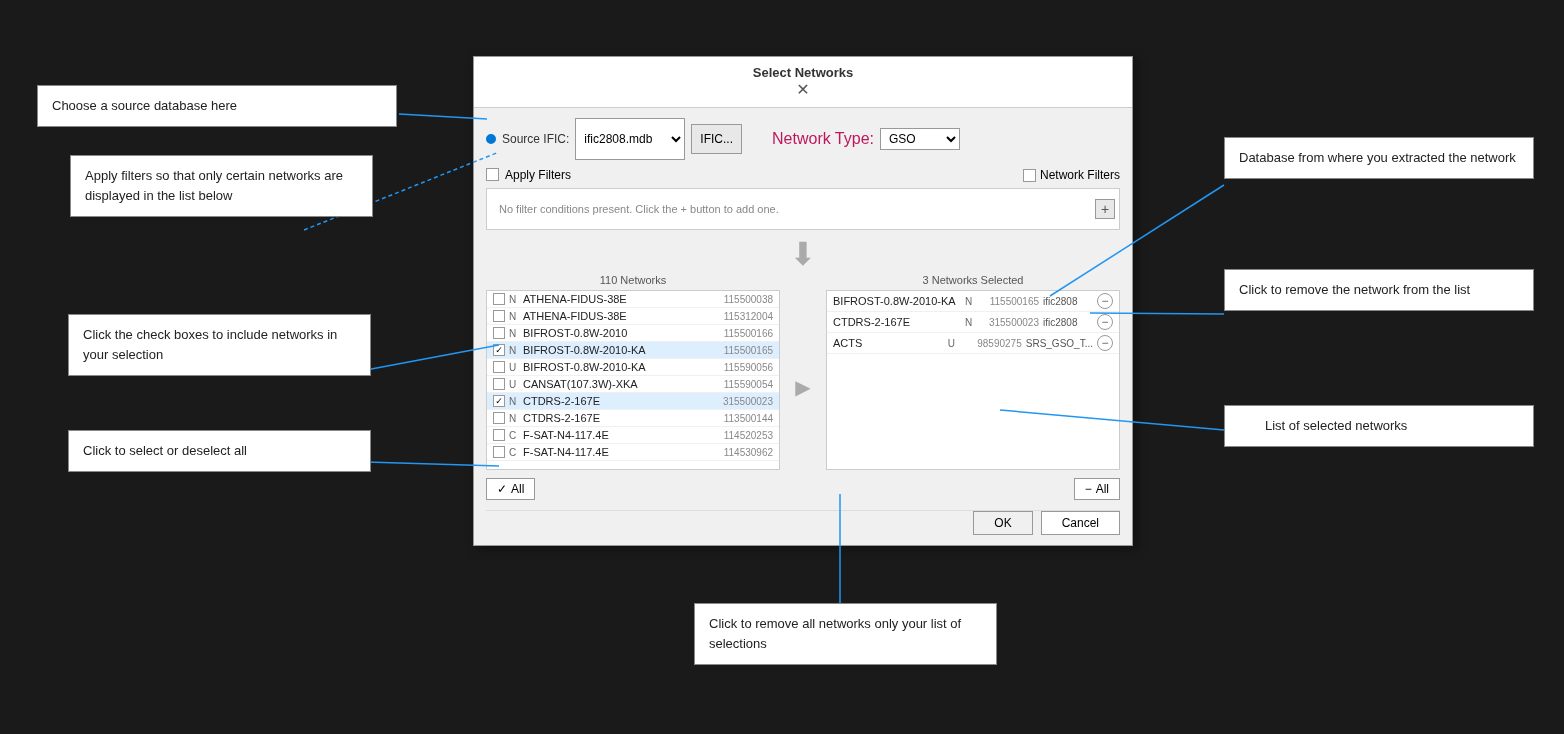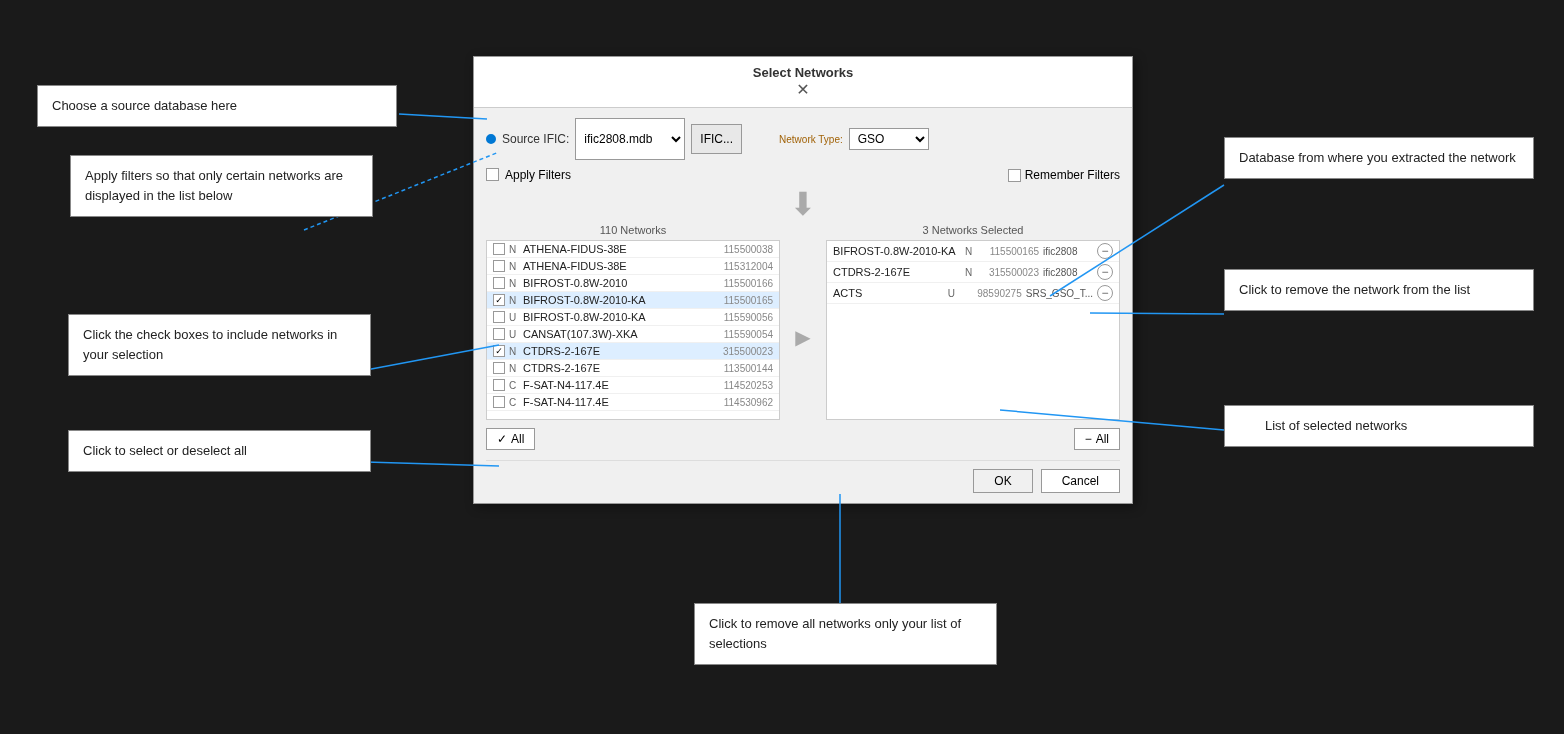--- a/index.html
+++ b/index.html
@@ -94,23 +94,23 @@
 
     .ific-btn {
       padding: 7px 8px;
       font-size: 12px;
       background: #e8e8e8;
       border: 1px solid #999;
       cursor: pointer;
     }
 
     .network-type-label {
-      margin-left: 31px;
-      font-size: 10px;
-      color: #a16207;
+      margin-left: 24px;
+      font-size: 16px;
+      color: #be185d;
     }
 
     .network-type-select {
       padding: 2px 4px;
       font-size: 12px;
       border: 1px solid #999;
       background: white;
       min-width: 80px;
     }
 
@@ -351,21 +351,20 @@
       border: 1px solid #999;
       font-size: 12px;
       cursor: pointer;
     }
 
     .ok-cancel-row {
       display: flex;
       justify-content: flex-end;
       gap: 8px;
       margin-top: 10px;
-      padding-top: 8px;
       border-top: 1px solid #ddd;
     }
 
     .ok-btn, .cancel-btn {
       padding: 4px 20px;
       font-size: 12px;
       cursor: pointer;
       border: 1px solid #999;
       background: white;
     }
@@ -460,24 +459,28 @@
       <select class="network-type-select">
         <option>GSO</option>
       </select>
     </div>
 
     <div class="filter-row">
       <div class="filter-checkbox"></div>
       <span>Apply Filters</span>
       <div class="remember-filters">
         <div class="filter-checkbox"></div>
-        <span>Remember Filters</span>
+        <span>Network Filters</span>
       </div>
     </div>
 
+    <div class="filter-conditions">
+      <span>No filter conditions present. Click the + button to add one.</span>
+      <div class="filter-add-btn">+</div>
+    </div>
 
     <div class="down-arrow">⬇</div>
 
     <div class="main-area">
 
       <div class="network-list-section">
         <div class="section-header">110 Networks</div>
         <div class="network-list">
 
           <div class="network-item">

